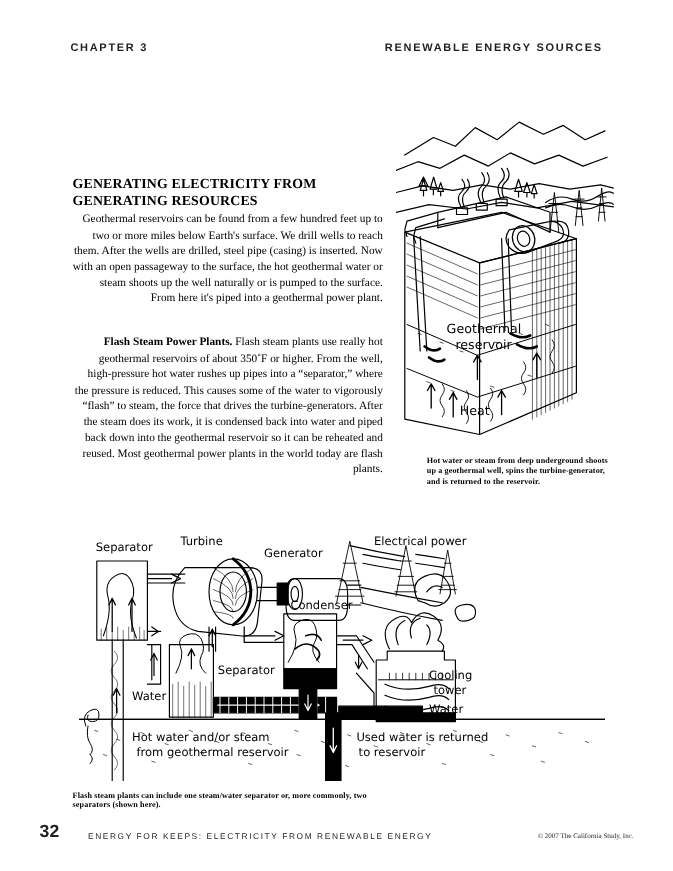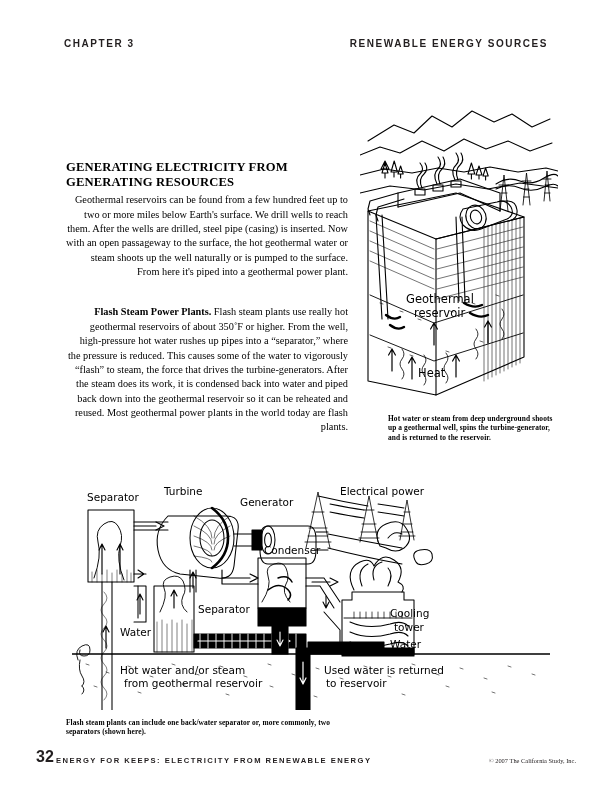--- a/index.html
+++ b/index.html
@@ -77,24 +77,24 @@
     left: 36px;
     bottom: 26px;
     font-family: "Liberation Sans", sans-serif;
     font-weight: bold;
     font-size: 16px;
     color: #231f20;
     margin-top: 40px;
   }
   #footer-title {
     position: absolute;
-    left: 56px;
+    left: 80px;
     bottom: 27px;
     font-family: "Liberation Sans", sans-serif;
-    font-weight: bold;
+    font-weight: normal;
     font-size: 7.6px;
     letter-spacing: 1.45px;
     color: #231f20;
   }
   #footer-copyright {
     position: absolute;
     right: 36px;
     bottom: 28px;
     font-family: "Liberation Serif", serif;
     font-size: 6.4px;
@@ -402,17 +402,17 @@
       <text x="126" y="131">Separator</text>
       <text x="48" y="154">Water</text>
       <text x="48" y="192">Hot water and/or steam</text>
       <text x="52" y="205">from geothermal reservoir</text>
       <text x="252" y="192">Used water is returned</text>
       <text x="254" y="205">to reservoir</text>
     </g>
   </svg>
 </div>
 
-<div class="caption" id="caption-bottom">Flash steam plants can include one back/water separator or, more commonly, two separators (shown here).</div>
+<div class="caption" id="caption-bottom">Flash steam plants can include one steam/water separator or, more commonly, two separators (shown here).</div>
 
 <div id="footer-page">32</div>
 <div id="footer-title">ENERGY FOR KEEPS: ELECTRICITY FROM RENEWABLE ENERGY</div>
 <div id="footer-copyright">© 2007 The California Study, Inc.</div>
 
 </body></html>

